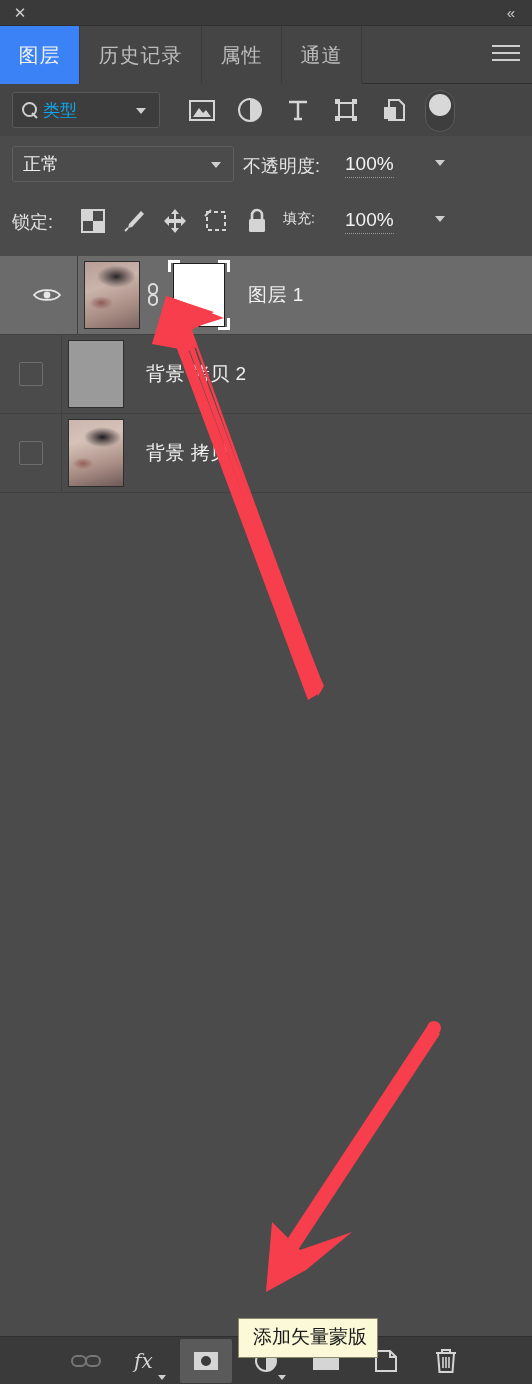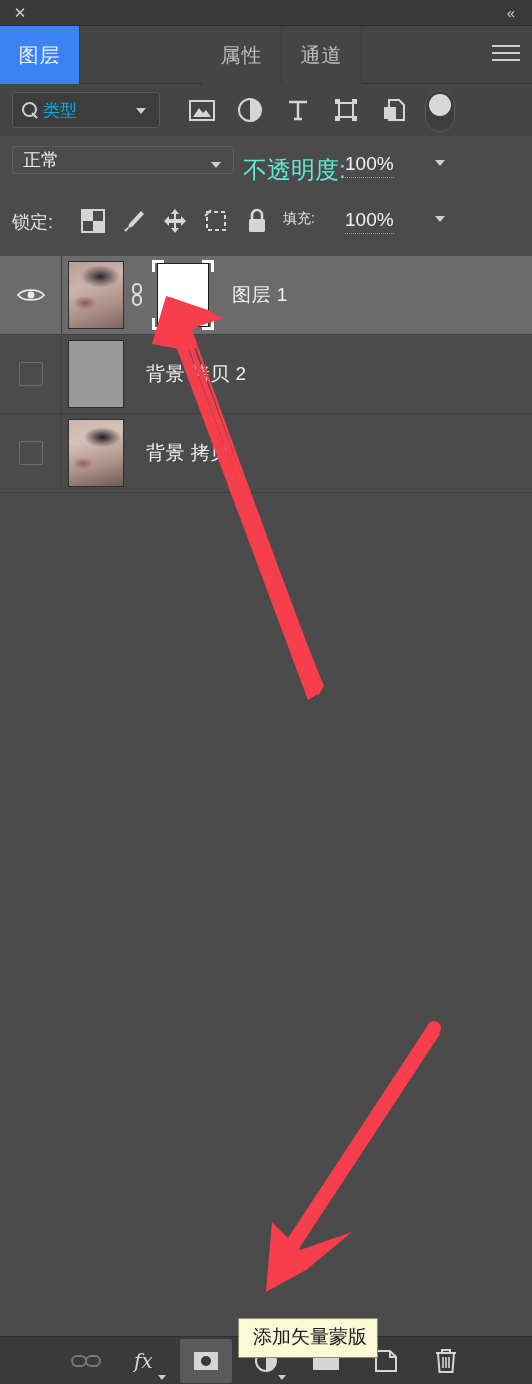--- a/index.html
+++ b/index.html
@@ -83,27 +83,27 @@
     position:absolute; left:3px; top:3px; width:22px; height:22px; border-radius:50%;
     background:#d8d8d8;
   }
 
   
   .blendrow {
     position:absolute; left:0; top:136px; width:532px; height:56px;
     background:#4b4b4b;
   }
   .blendsel {
-    position:absolute; left:12px; top:10px; width:222px; height:28px;
+    position:absolute; left:12px; top:10px; width:222px; height:36px;
     background:#4b4b4b; border:1px solid #5e5e5e; border-radius:3px;
     display:flex; align-items:center;
   }
   .blendsel .lbl { color:#efefef; font-size:18px; margin-left:10px; }
   .blendsel .caret { position:absolute; right:12px; top:15px; }
-  .opac-label { position:absolute; left:243px; top:18px; color:#5eead4; font-size:24px; }
+  .opac-label { position:absolute; left:243px; top:18px; color:#e5e5e5; font-size:18px; }
   .opac-val {
     position:absolute; left:345px; top:17px; color:#f2f2f2; font-size:19px;
     border-bottom:1px dotted #9a9a9a; padding-bottom:2px;
   }
   .opac-caret { position:absolute; left:435px; top:24px; }
 
   
   .lockrow {
     position:absolute; left:0; top:192px; width:532px; height:58px;
     background:#4b4b4b;
@@ -119,21 +119,21 @@
   }
   .fill-caret { position:absolute; left:435px; top:24px; }
 
   
   .layerlist { position:absolute; left:0; top:256px; width:532px; }
   .layerrow {
     position:relative; width:532px; height:79px;
     background:#4b4b4b; border-bottom:1px solid #414141;
     display:flex; align-items:center;
   }
-  .layerrow.selected { background:#6b6b6b; }
+  .layerrow.selected { background:#6b6b6b;padding-left:16px; }
   .eyecell {
     width:62px; height:79px; display:flex; align-items:center; justify-content:center;
     border-right:1px solid #414141;
   }
   .eye { width:30px; height:18px; position:relative; }
   .eye svg { display:block; }
   .eyebox {
     width:24px; height:24px; border:1px solid #6e6e6e; border-radius:2px;
     background:transparent;
   }
@@ -208,20 +208,23 @@
 <div id="app">
 
   <div class="titlebar">
     <div class="close-x">✕</div>
     <div class="collapse-ch">«</div>
   </div>
 
   <div class="tabbar">
     <div class="tab active" style="left:0px;width:80px;">
       <span>图层</span>
+    </div>
+    <div class="tab" style="left:80px;width:122px;">
+      <span>历史记录</span>
     </div>
     <div class="tab" style="left:282px;width:80px;">
       <span>通道</span>
     </div>
     <div class="tab" style="left:202px;width:80px;">
       <span>属性</span>
     </div>
     <div class="hamburger">
       <i></i>
         <i></i>

